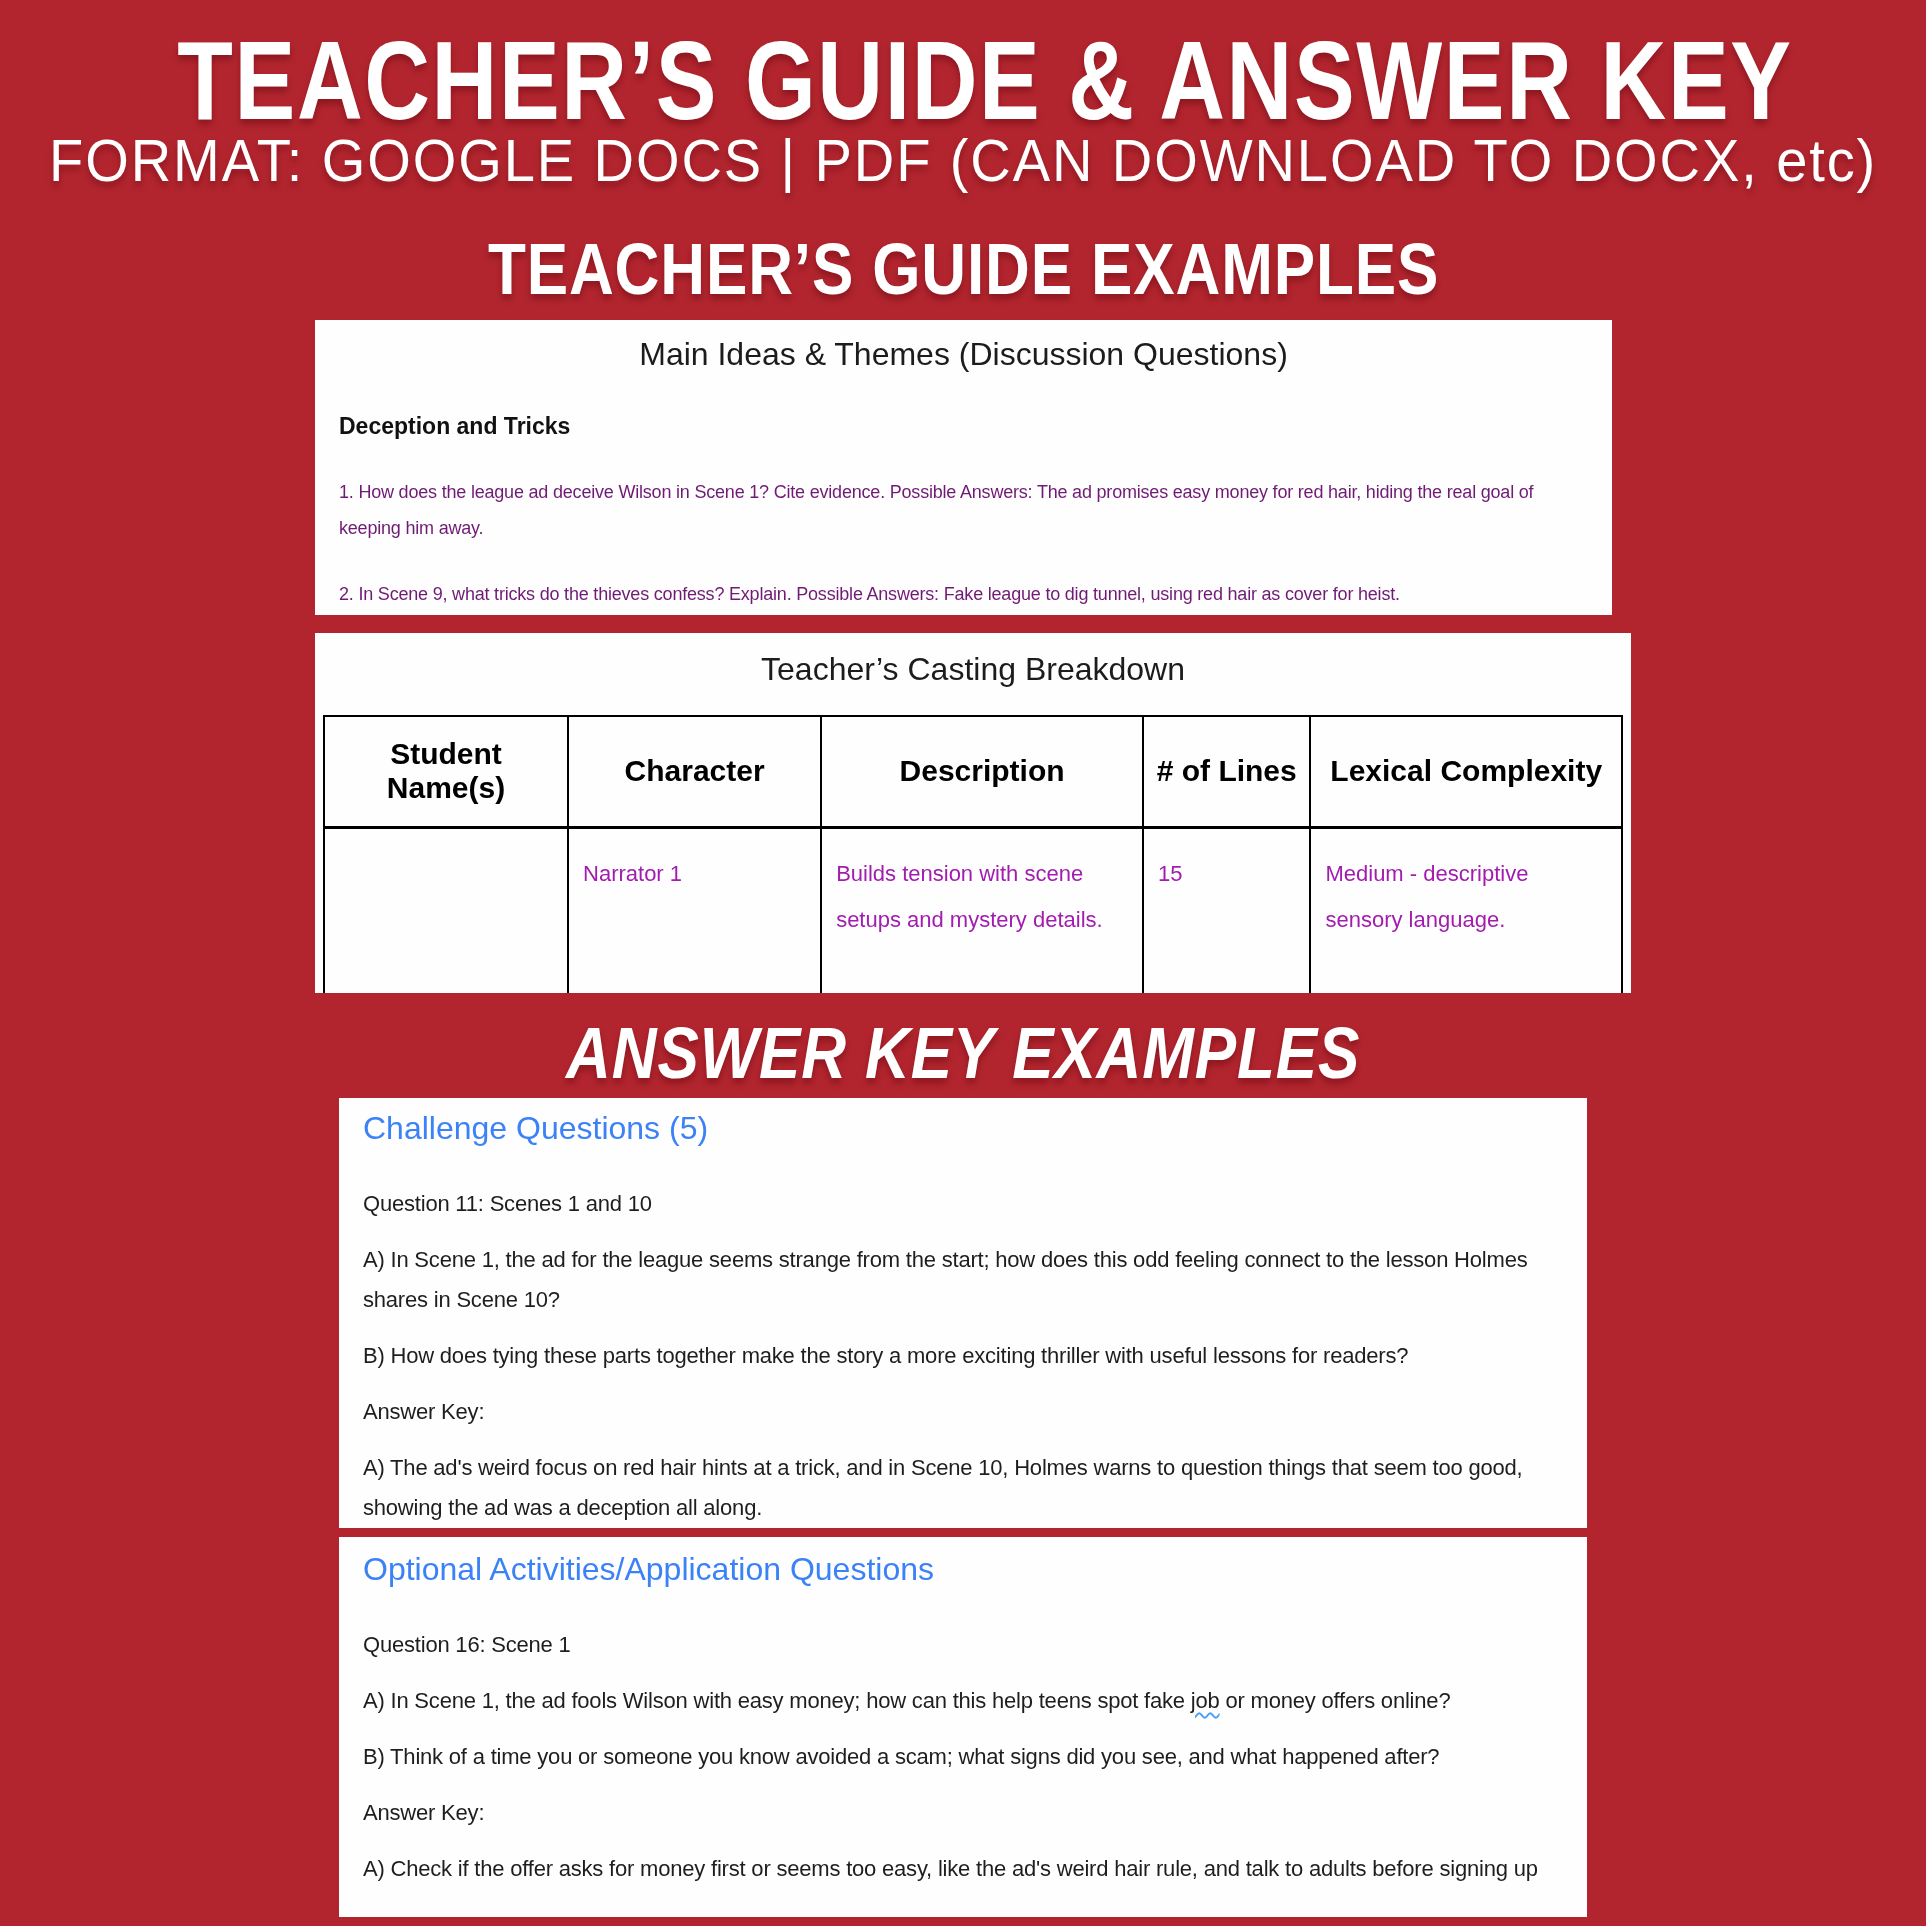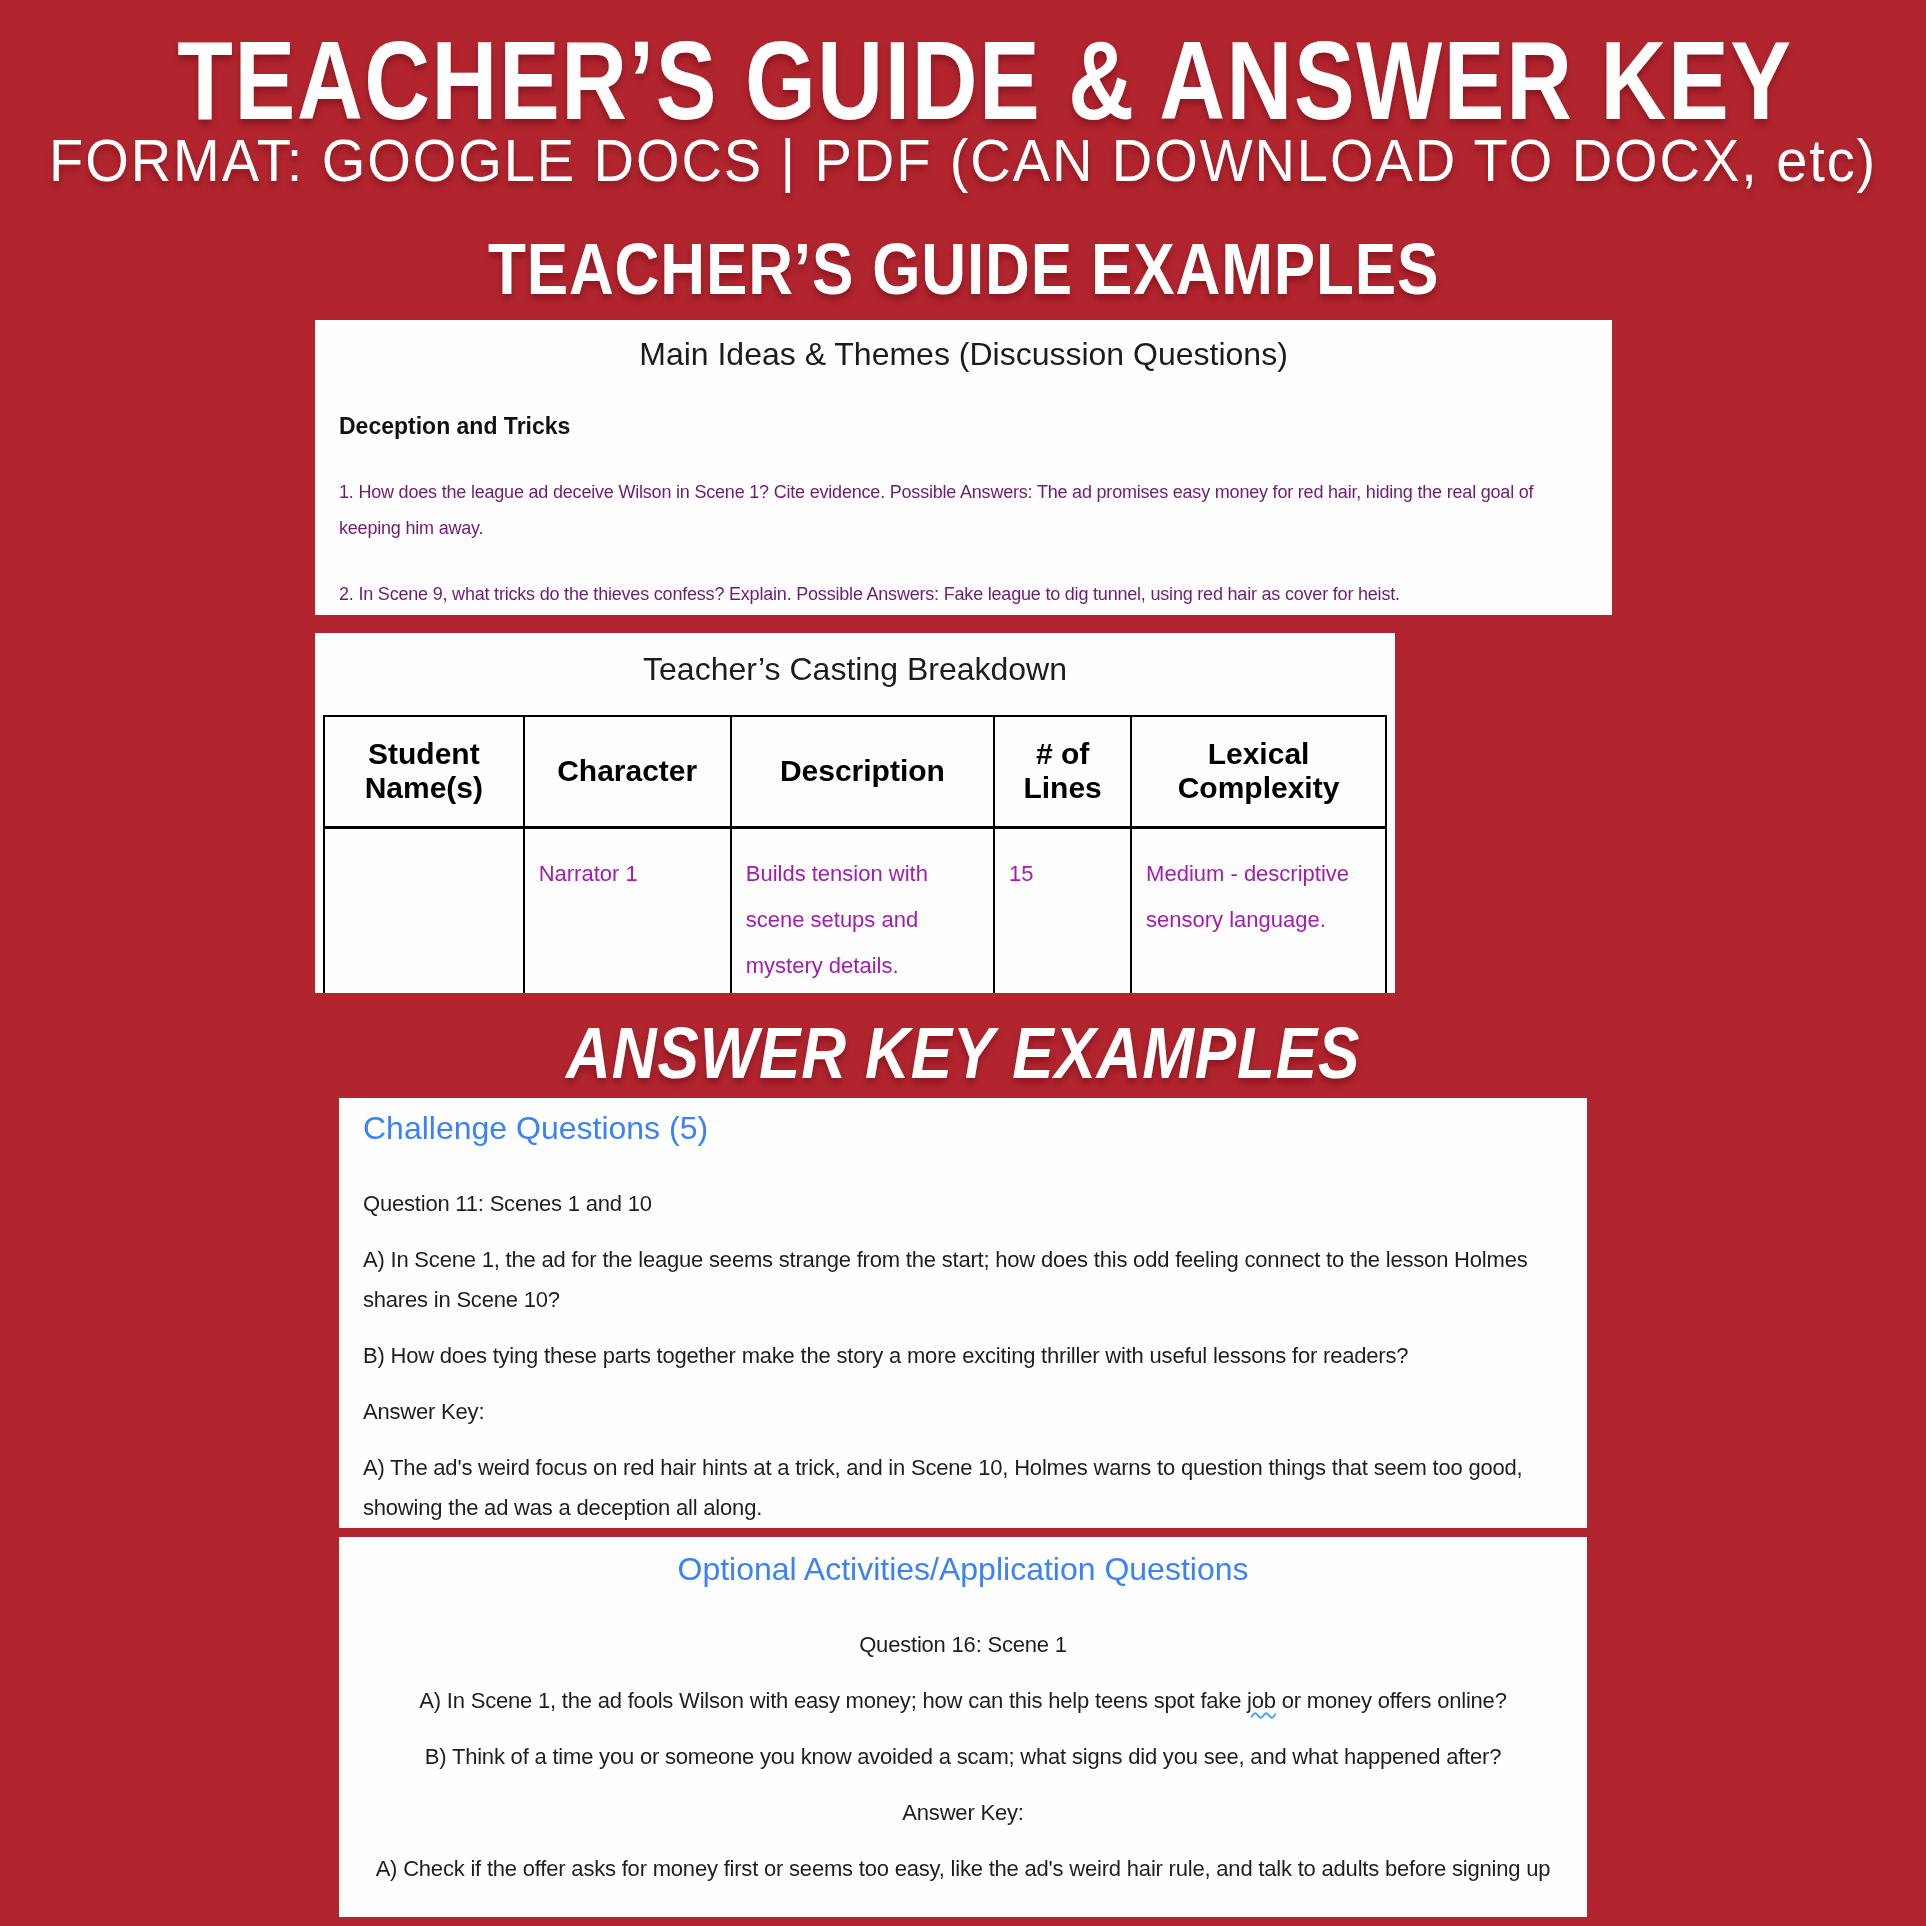--- a/index.html
+++ b/index.html
@@ -22,23 +22,23 @@
   .hero-title .tx { font-size: 111px; line-height: 1.0; font-weight: 800; letter-spacing: 2px; transform: scaleX(0.82); }
   .hero-sub { top: 131px; }
   .hero-sub .tx { font-size: 59px; line-height: 1.05; font-weight: 400; letter-spacing: 2px; transform: scaleX(0.95); }
   .sec-head .tx { font-size: 73px; line-height: 1.0; font-weight: 800; letter-spacing: 1px; transform: scaleX(0.85); }
   .sec-guide { top: 232px; }
   .sec-answer { top: 1016px; font-style: italic; }
 
   
   .panel { position: absolute; background: #fefefe; overflow: hidden; color: #1e1e1e; }
   .p1 { left: 315px; top: 320px; width: 1297px; height: 295px; padding: 14px 24px; }
-  .p2 { left: 315px; top: 633px; width: 1080px; height: 360px; padding: 16px 0 0; }
+  .p2 { left: 315px; top: 633px; width: 1316px; height: 360px; padding: 16px 0 0; }
   .p3 { left: 339px; top: 1098px; width: 1248px; height: 430px; padding: 8px 24px; }
-  .p4 { left: 339px; top: 1537px; width: 1248px; height: 380px; padding: 10px 24px; text-align: center; }
+  .p4 { left: 339px; top: 1537px; width: 1248px; height: 380px; padding: 10px 24px; }
 
   .doc-title { text-align: center; font-size: 32px; line-height: 40px; color: #1c1c1c; }
   .p1 .subhead { margin-top: 34px; font-weight: 700; font-size: 23px; line-height: 36px; color: #111; }
   .p1 p { margin-top: 30px; font-size: 18px; line-height: 36px; letter-spacing: -0.2px; color: #701a75; }
 
   
   .p2 table {
     margin: 26px 8px 0; width: calc(100% - 16px);
     border-collapse: collapse; table-layout: fixed;
   }

